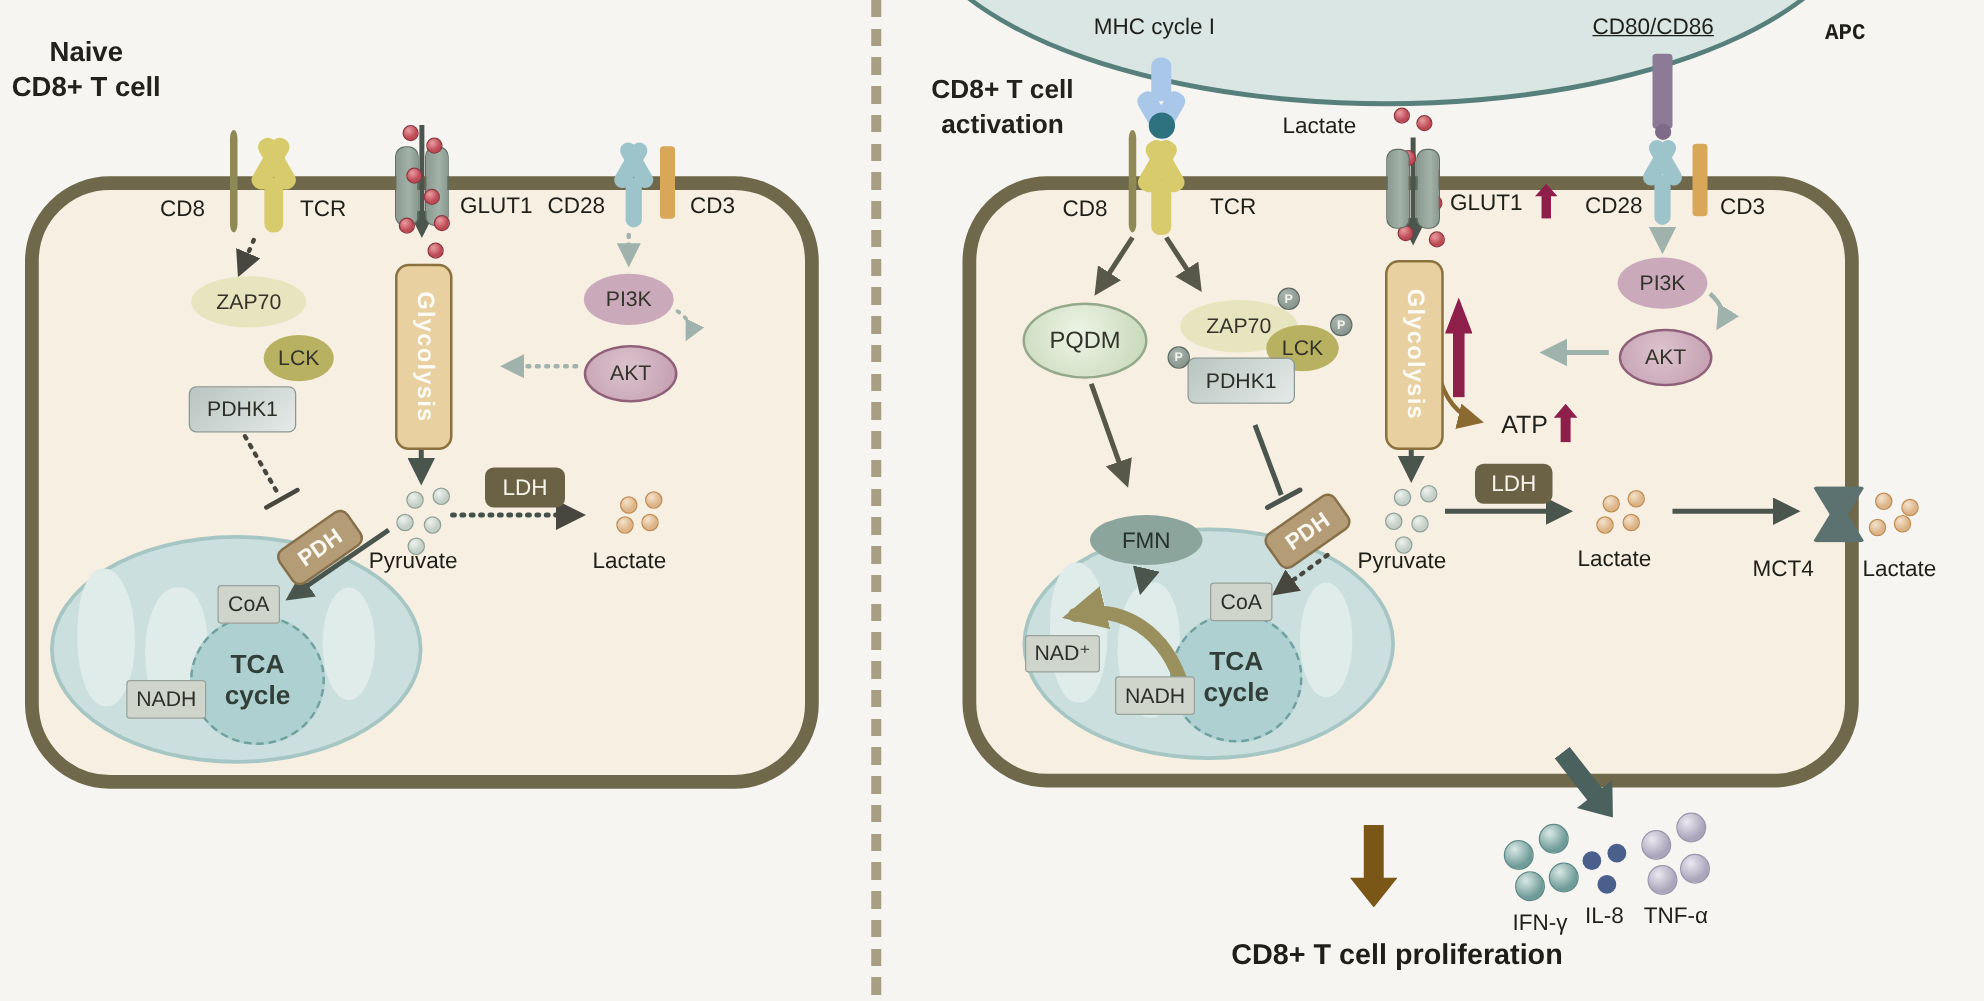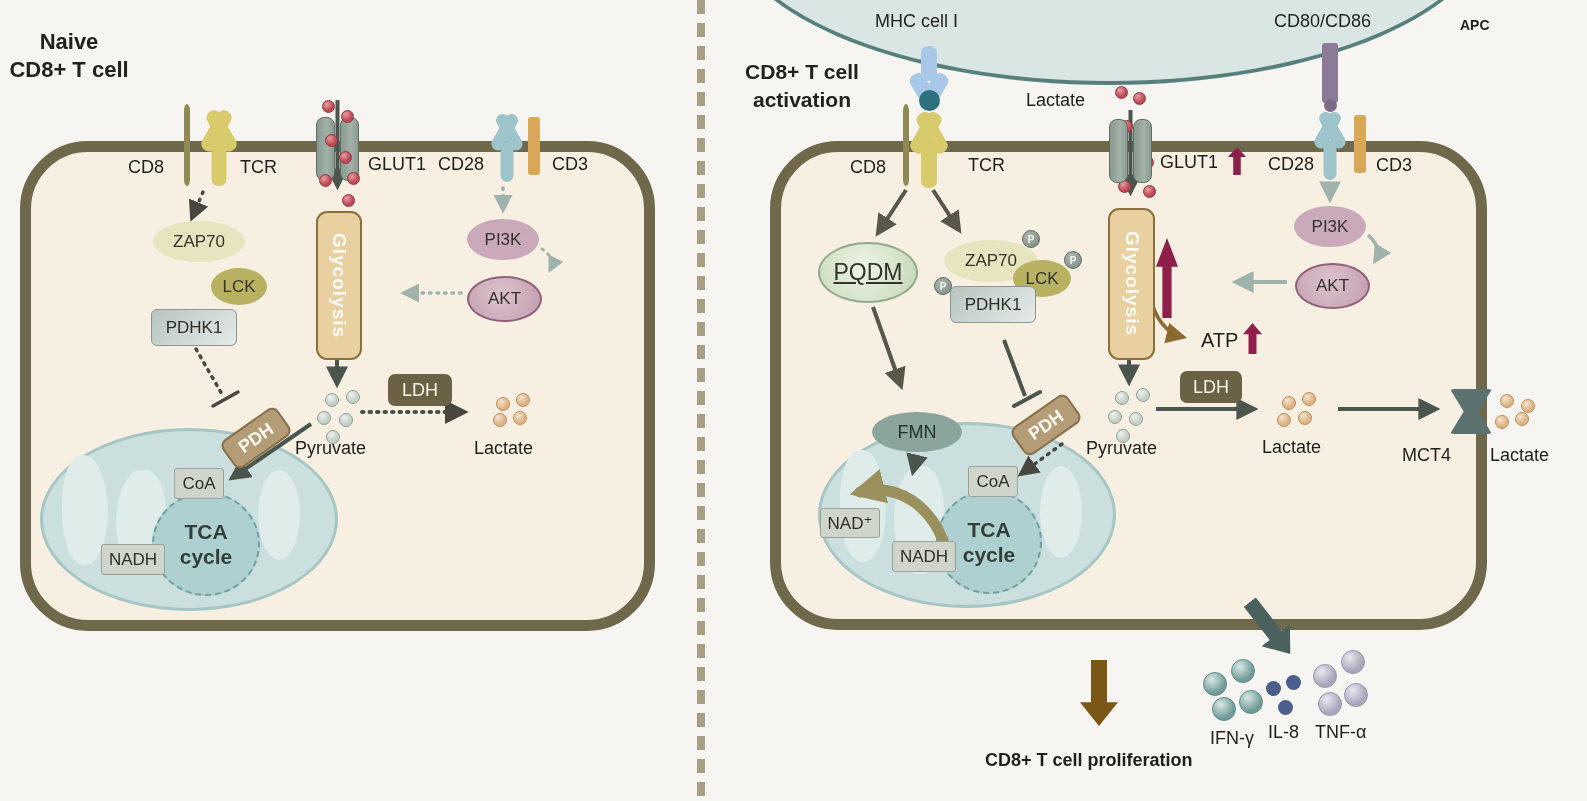--- a/index.html
+++ b/index.html
@@ -153,23 +153,23 @@
   <div class="smbox" style="left:174px;top:468px;width:48px;height:29px;">
     <span>CoA</span>
     </div>
   <div class="smbox" style="left:101px;top:544px;width:62px;height:29px;">
     <span>NADH</span>
     </div>
 
   <div class="divider"></div>
 
   <div class="apc" style="left:725px;top:-247px;width:760px;height:324px;"></div>
-  <div class="lbl" style="left:875px;top:11px;">MHC cell I</div>
-  <div class="lbl" style="left:1274px;top:11px;">CD80/CD86</div>
-  <div class="lbl bold" style="left:1460px;top:17px;font-size:14px;">APC</div>
+  <div class="lbl" style="left:875px;top:11px;">MHC cycle I</div>
+  <div class="lbl" style="left:1274px;top:11px;text-decoration:underline;">CD80/CD86</div>
+  <div class="lbl bold" style="left:1460px;top:17px;font-size:18px;font-family:Liberation Mono, monospace;">APC</div>
 
   <div class="title" style="left:728px;top:58px;width:148px;font-size:21px;">
     <div>CD8+ T cell</div>
     <div>activation</div>
   </div>
 
   <div class="cell" style="left:770px;top:141px;width:695px;height:467px;"></div>
 
   <div class="y flipY" style="left:906px;top:46px;width:46px;height:64px;--c:#a9c7e9;--w:16px;">
     <div class="al"></div>
@@ -204,21 +204,21 @@
   <div class="dot" style="left:1324px;top:99px;width:13px;height:13px;background:#7d6b88;z-index:9;"></div>
   <div class="y" style="left:1312px;top:108px;width:36px;height:72px;--c:#9dc4ca;--w:13px;">
     <div class="al"></div>
       <div class="ar"></div>
       <div class="st"></div>
   </div>
   <div class="bar" style="left:1354px;top:115px;width:12px;height:58px;background:#d8a757;"></div>
   <div class="lbl" style="left:1268px;top:154px;">CD28</div>
   <div class="lbl" style="left:1376px;top:155px;">CD3</div>
 
-  <div class="ell" style="left:818px;top:242px;width:96px;height:57px;background:radial-gradient(circle at 45% 40%,#eef4e6,#c2d6b4);border:2px solid #93a98a;font-size:23px;text-decoration:underline;">
+  <div class="ell" style="left:818px;top:242px;width:96px;height:57px;background:radial-gradient(circle at 45% 40%,#eef4e6,#c2d6b4);border:2px solid #93a98a;font-size:19px;">
     <span>PQDM</span>
     </div>
   <div class="ell" style="left:944px;top:240px;width:94px;height:42px;background:#e7e5bf;">
     <span>ZAP70</span>
     </div>
   <div class="ell" style="left:1013px;top:260px;width:58px;height:37px;background:#b8b161;">
     <span>LCK</span>
     </div>
   <div class="chip" style="left:950px;top:286px;width:84px;height:35px;">
     <span>PDHK1</span>
@@ -310,21 +310,21 @@
   <div class="dot il2-dot" style="left:1278px;top:700px;"></div>
   <div class="dot tnf-dot" style="left:1313px;top:664px;"></div>
   <div class="dot tnf-dot" style="left:1341px;top:650px;"></div>
   <div class="dot tnf-dot" style="left:1318px;top:692px;"></div>
   <div class="dot tnf-dot" style="left:1344px;top:683px;"></div>
   <div class="lbl" style="left:1210px;top:728px;">IFN-γ</div>
   <div class="lbl" style="left:1268px;top:722px;">IL-8</div>
   <div class="lbl" style="left:1315px;top:722px;">TNF-α</div>
 
   <div class="arrow-down" style="left:1080px;top:660px;width:38px;height:66px;background:#7a5617;"></div>
-  <div class="lbl bold" style="left:985px;top:750px;font-size:18px;">CD8+ T cell proliferation</div>
+  <div class="lbl bold" style="left:985px;top:750px;font-size:23px;">CD8+ T cell proliferation</div>
 
   <svg class="overlay" width="1587" height="801" viewBox="0 0 1587 801">
     <defs>
       <marker id="m-dark" viewBox="0 0 10 10" refX="8" refY="5" markerWidth="5.5" markerHeight="5.5" orient="auto-start-reverse">
         <path d="M0,0 L10,5 L0,10 z" fill="#4a554e"></path>
         </marker>
       <marker id="m-darkdot" viewBox="0 0 10 10" refX="8" refY="5" markerWidth="6" markerHeight="6" orient="auto-start-reverse">
         <path d="M0,0 L10,5 L0,10 z" fill="#474740"></path>
         </marker>
       <marker id="m-gray" viewBox="0 0 10 10" refX="8" refY="5" markerWidth="5.5" markerHeight="5.5" orient="auto-start-reverse">

